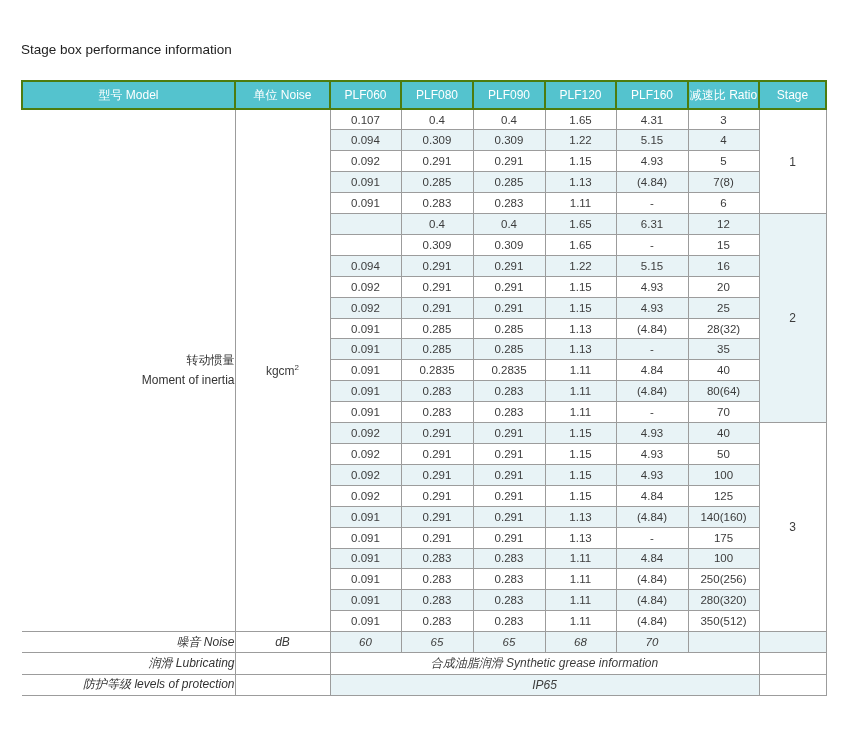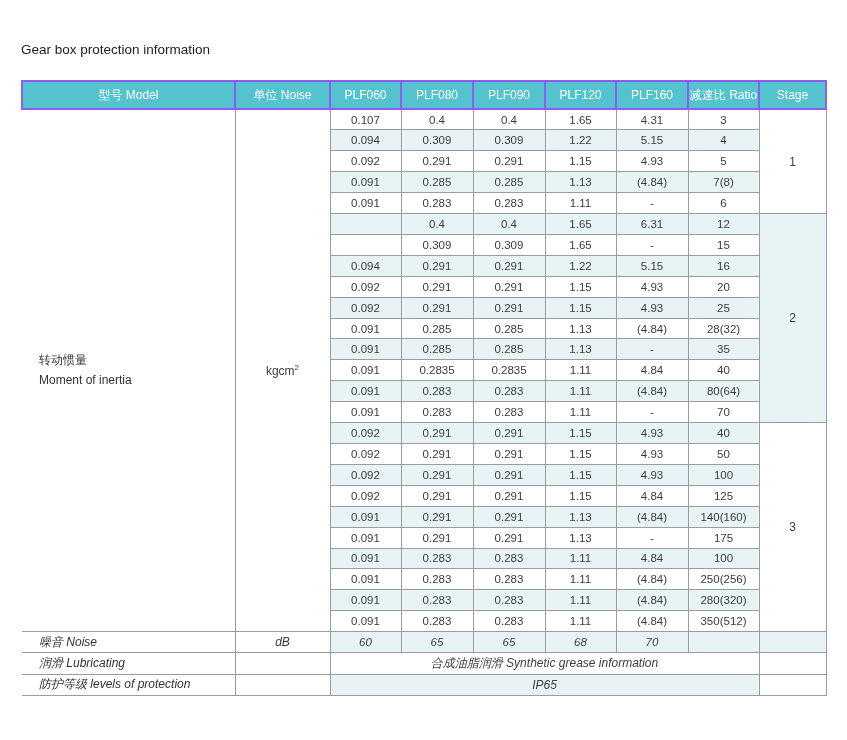--- a/index.html
+++ b/index.html
@@ -13,41 +13,41 @@
   .page { padding:37px 21px 0 21px; }
   .title-zh { font-size:15px; font-weight:700; color:#1c1c1c; letter-spacing:0.5px; }
   .title-en { font-size:13.5px; font-weight:400; color:#222; margin-top:5px; }
 
   table.perf {
     border-collapse:collapse; table-layout:fixed;
     width:805px; margin-top:23px;
   }
   th {
     background:var(--accent); color:#fff; font-weight:400; font-size:12px;
-    height:28px; padding:0; border:2px solid #8b5cf6; overflow:hidden; white-space:nowrap;
+    height:28px; padding:0; border:2px solid #4d7c0f; overflow:hidden; white-space:nowrap;
   }
   td {
     font-size:11.5px; color:#3c3c3c; text-align:center; vertical-align:middle;
     padding:0; border:1px solid var(--grid); overflow:hidden; white-space:nowrap;
   }
   tr.data-row { height:20.92px; }
   tr.bottom-row { height:21.33px;font-style:italic; }
   .stripe { background:var(--stripe); }
-  .model-cell, .label-cell { border-left:none; text-align:left; padding-left:17px; font-size:12px; color:#333; }
+  .model-cell, .label-cell { border-left:none; text-align:right; padding-left:17px; font-size:12px; color:#333; }
   .model-cell div { line-height:1.6; }
   .unit-cell { font-size:12px; }
   .unit-cell sup { font-size:8px; }
   .stage-cell { font-size:12px; }
   .merged-cell { font-size:12px; }
 </style>
 </head>
 <body>
 
 <div class="page">
-  <div class="title-en">Gear box protection information</div>
+  <div class="title-en">Stage box performance information</div>
   <table class="perf">
       <colgroup>
         <col style="width: 213px;">
         <col style="width: 95px;">
         <col style="width: 71px;">
         <col style="width: 72px;">
         <col style="width: 72px;">
         <col style="width: 71px;">
         <col style="width: 72px;">
         <col style="width: 71px;">

